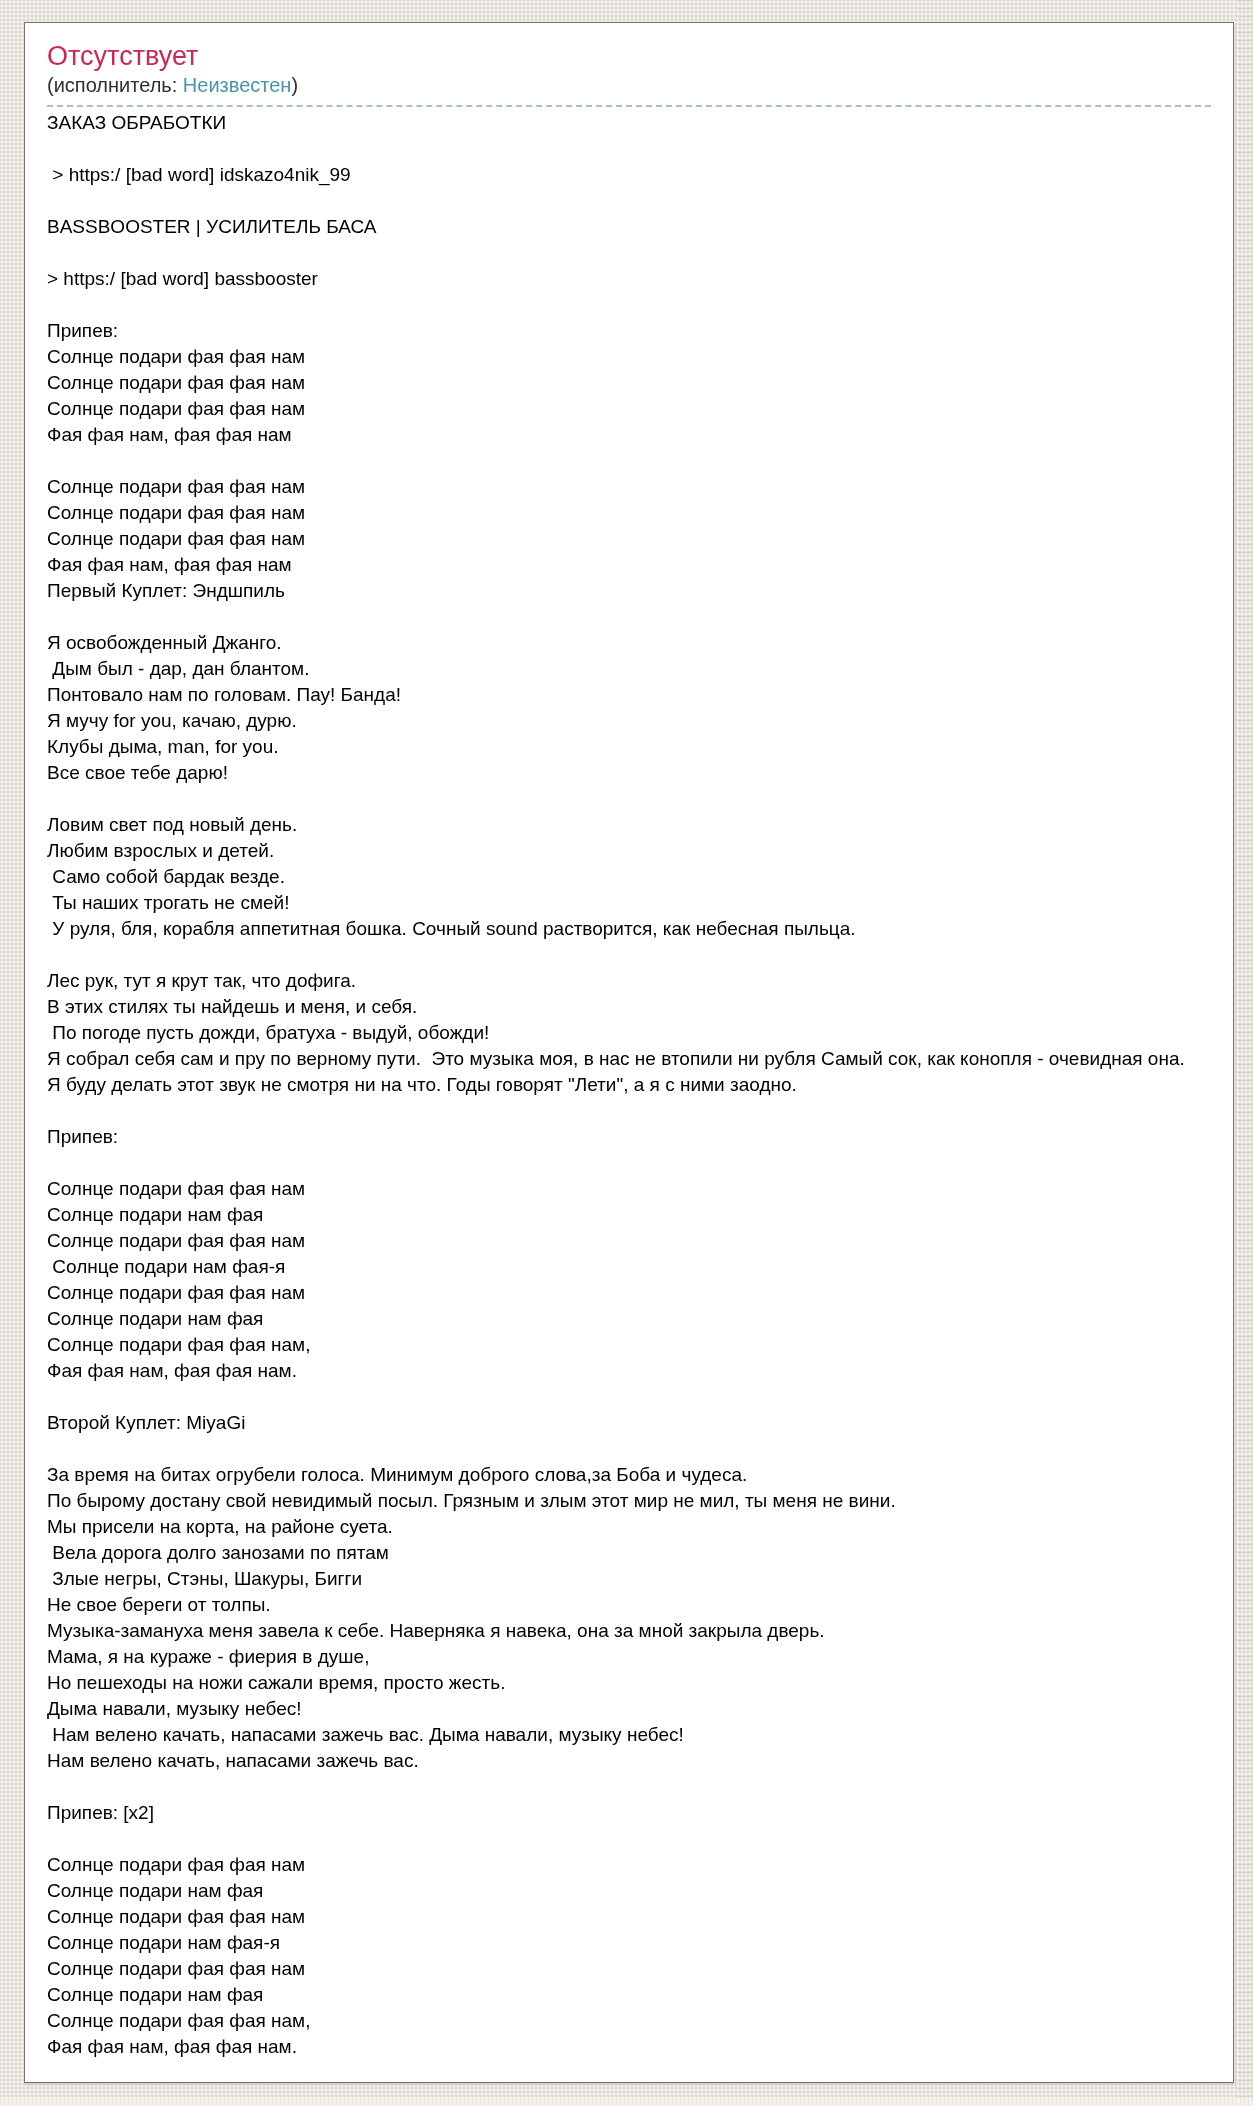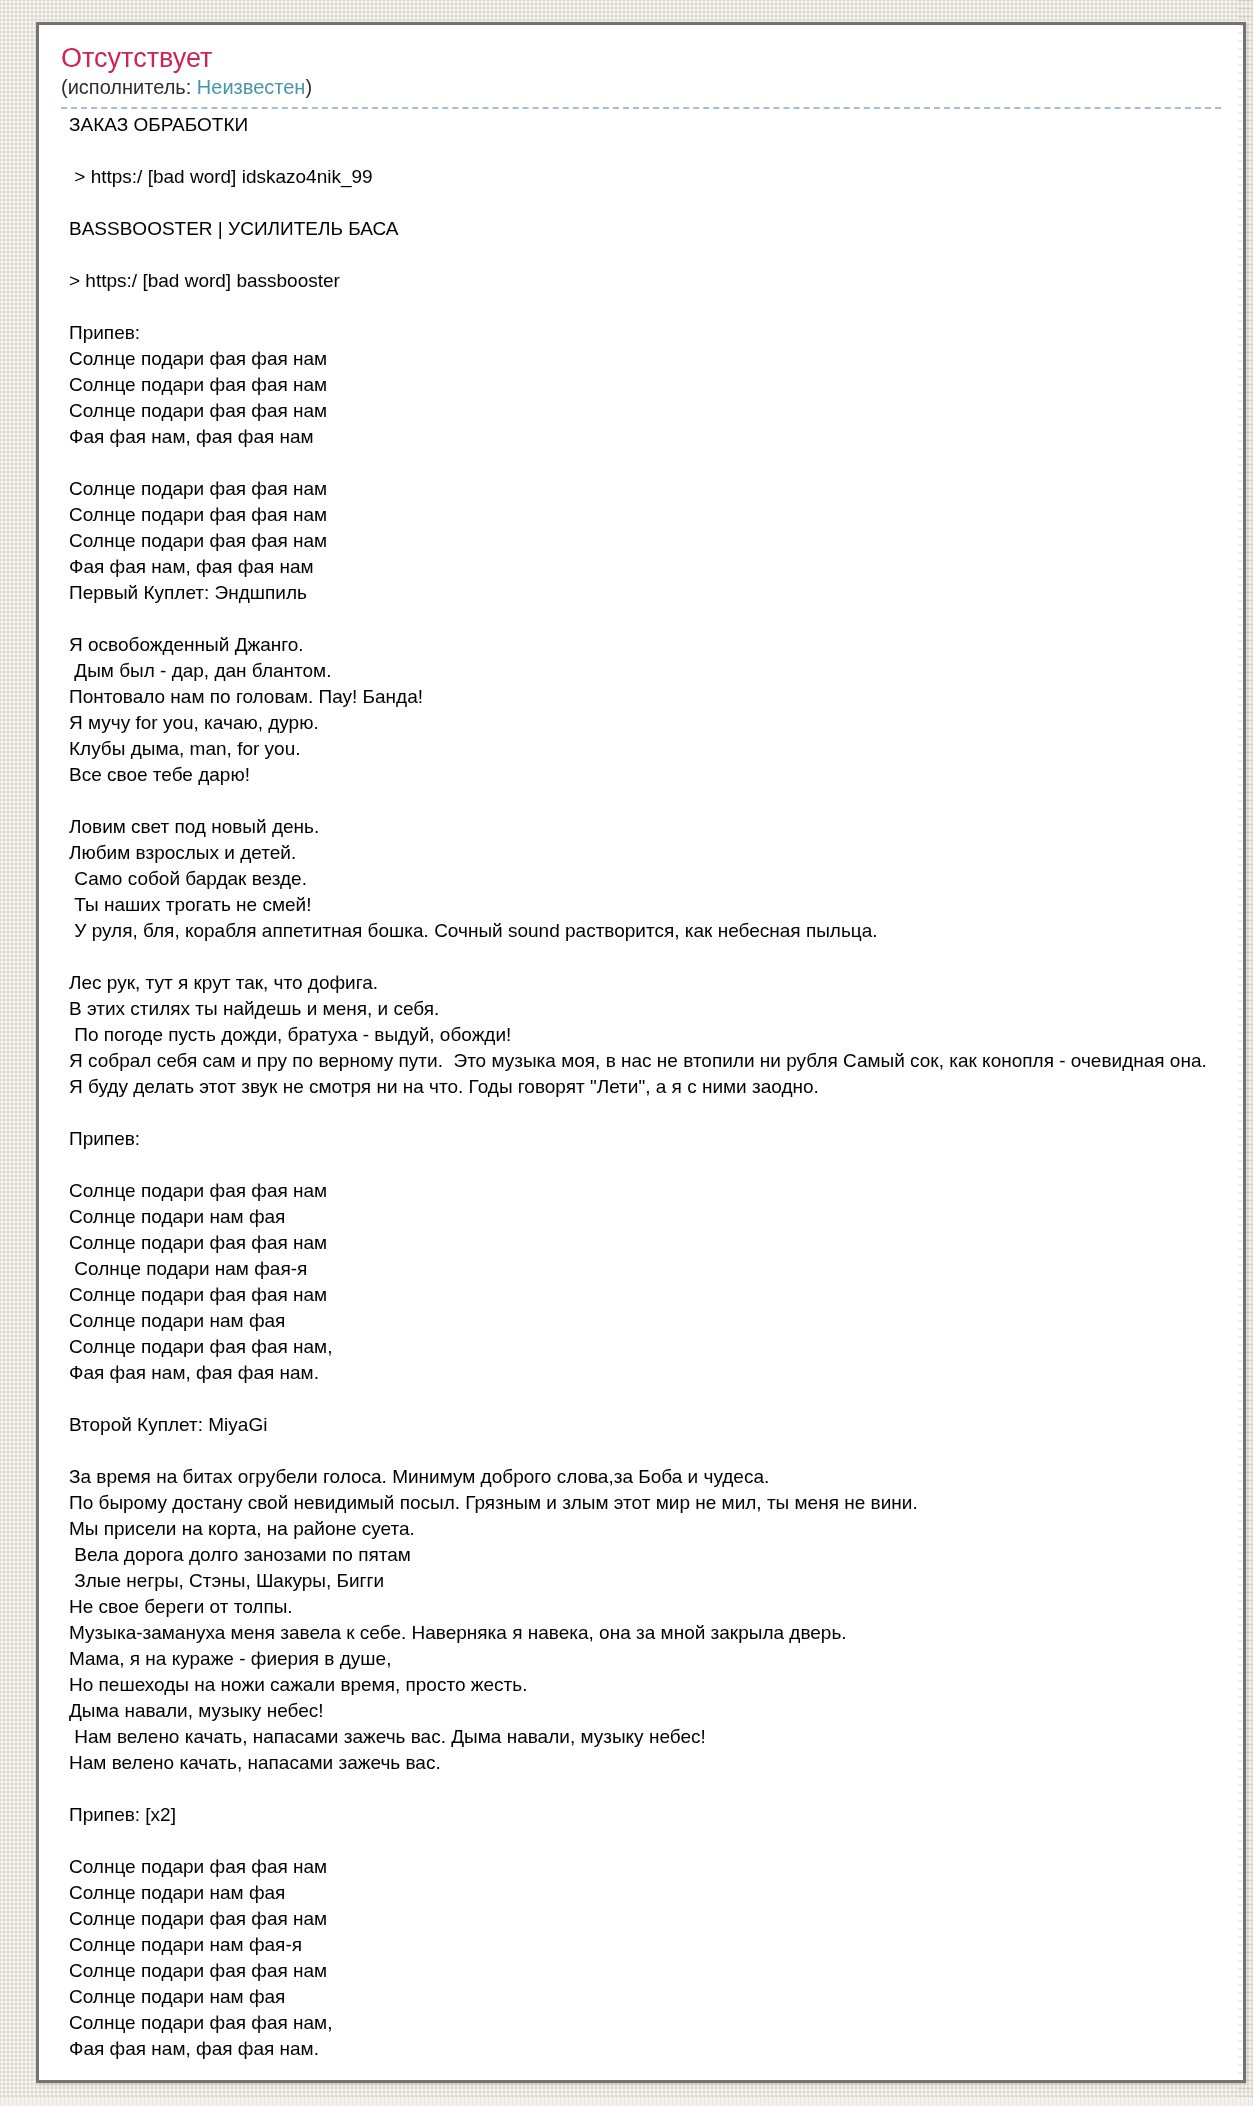--- a/index.html
+++ b/index.html
@@ -29,26 +29,26 @@
   .edge-bottom {
     position: absolute;
     left: 0; bottom: 0;
     width: 100%; height: 9px;
     background-color: #f5f2ec;
     background-image: repeating-linear-gradient(90deg,
       rgba(140,132,120,.12) 0 1px, transparent 1px 4px);
   }
   .paper {
     position: absolute;
-    left: 36px;
+    left: 24px;
     top: 22px;
     width: 1210px;
     height: 2061px;
     background: #ffffff;
-    border: 3px solid #737373;
+    border: 1px solid #737373;
     box-shadow: 1px 2px 3px rgba(0,0,0,.10);
     box-sizing: border-box;
   }
   .content {
     padding: 17px 22px 0 22px;
   }
   h1.song-title {
     margin: 0;
     font-size: 27px;
     line-height: 1.2;
@@ -63,21 +63,21 @@
     color: #2e2e2e;
     padding-bottom: 8px;
     border-bottom: 2px dashed #a7bed2;
   }
   .artist-link {
     color: #4696a9;
     text-decoration: none;
     cursor: pointer;
   }
   .lyrics {
-    margin: 8px;
+    margin: 0;
     margin-top: 3px;
     font-family: "Liberation Sans", sans-serif;
     font-size: 19px;
     line-height: 26px;
     color: #000000;
     white-space: pre;
     overflow: visible;
   }
 </style>
 </head>

